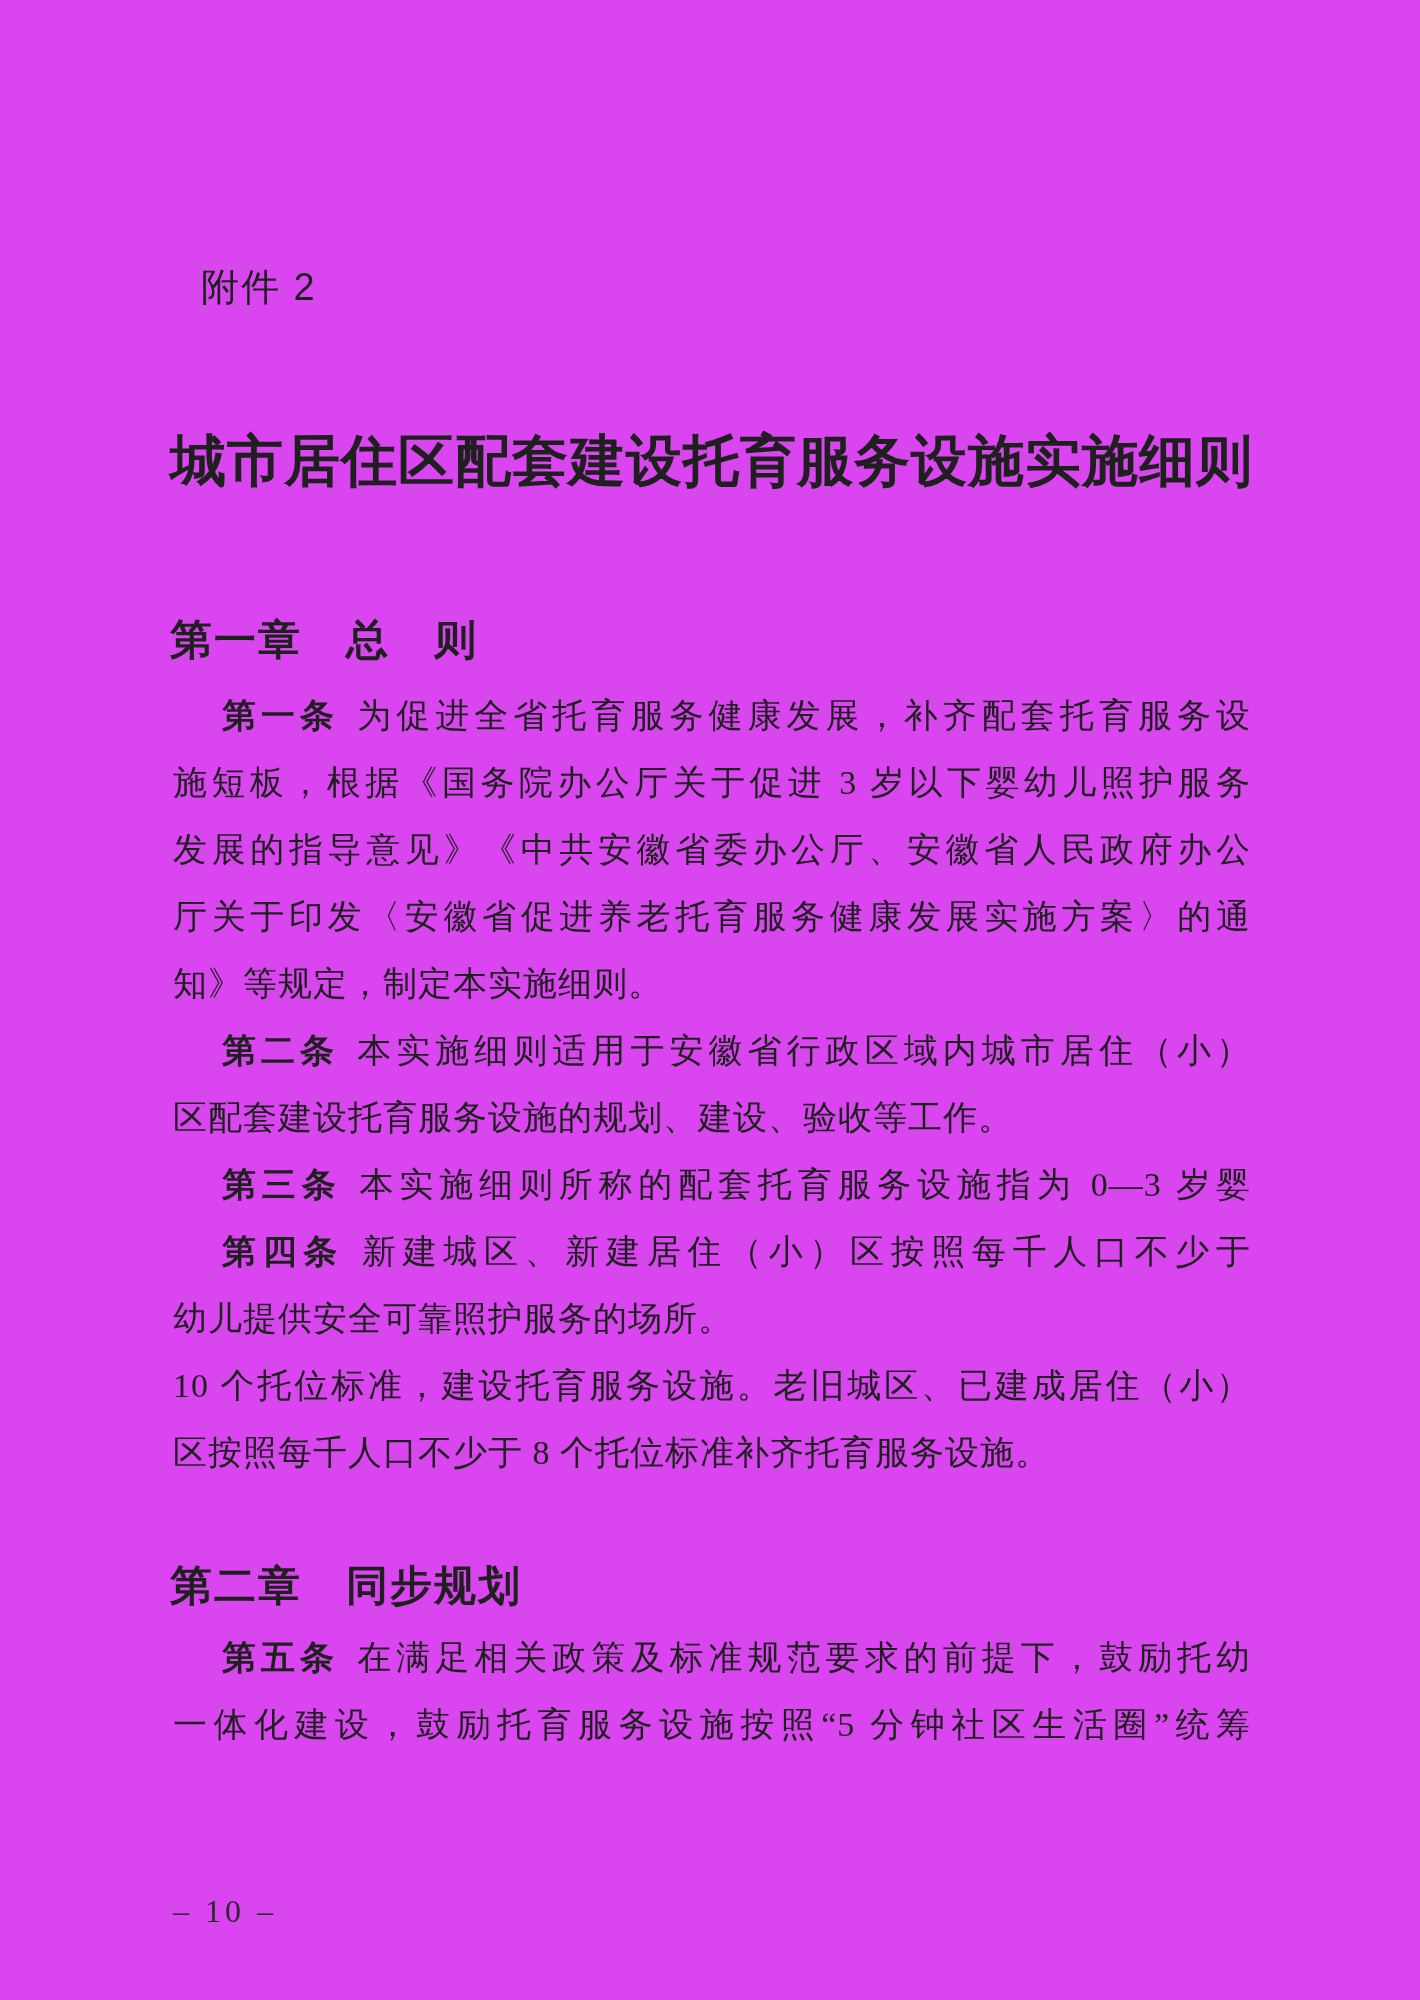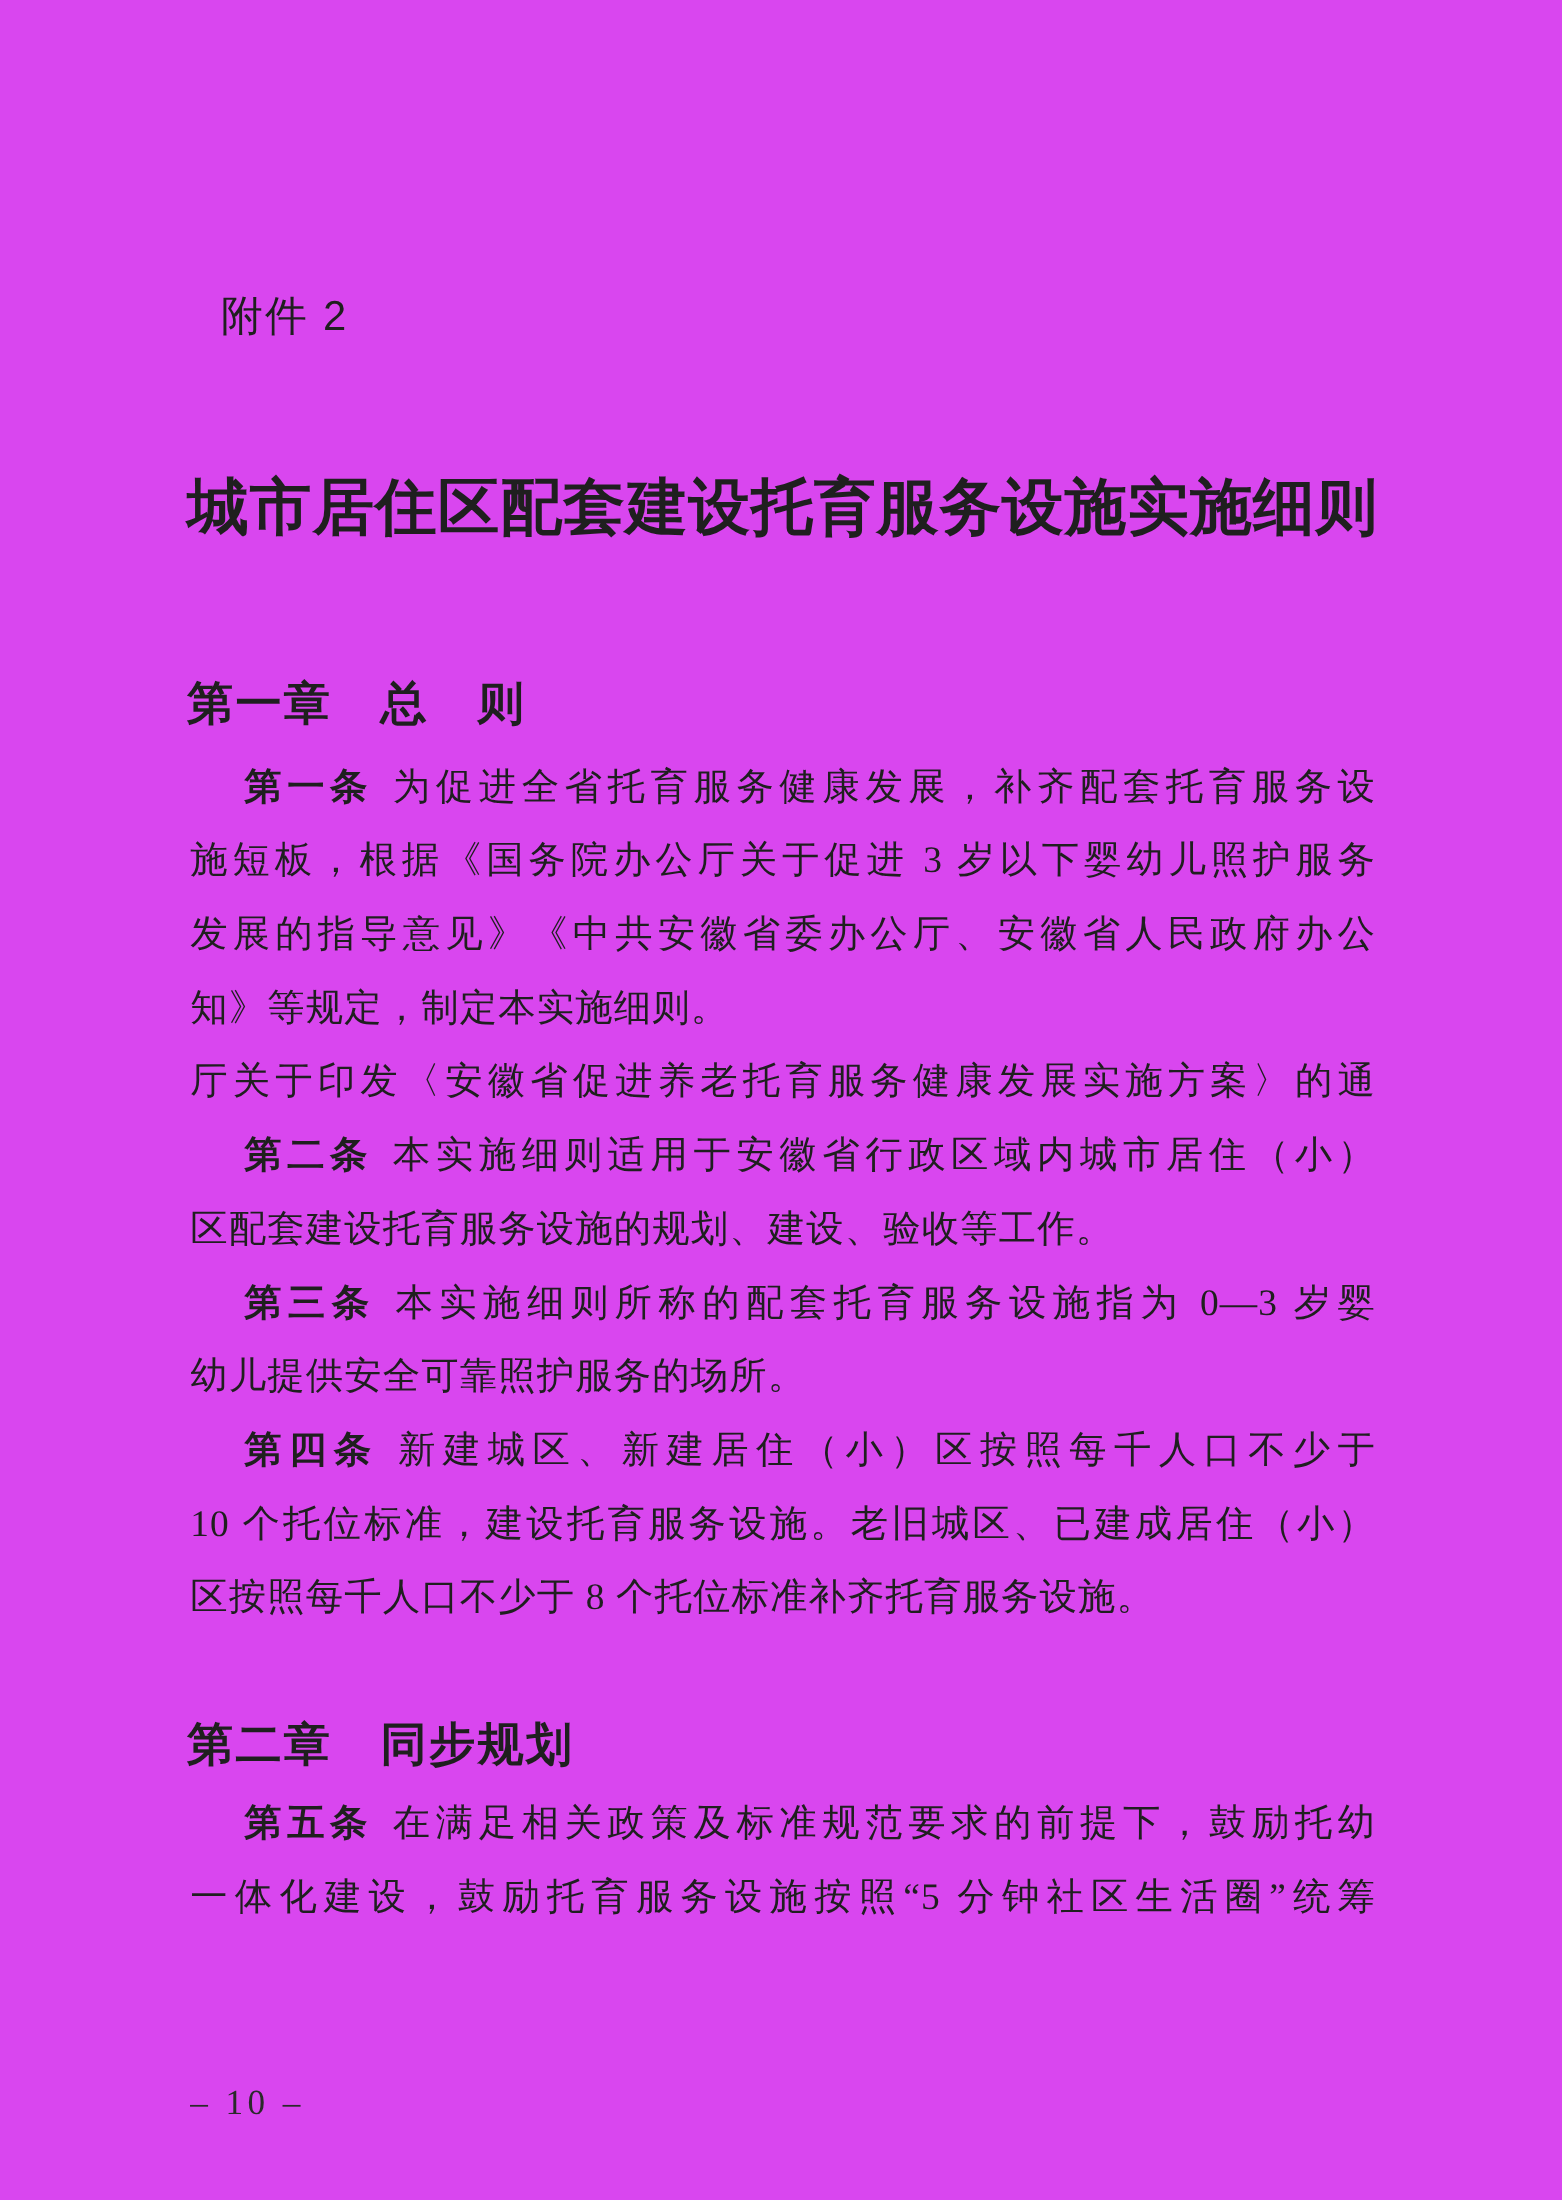--- a/index.html
+++ b/index.html
@@ -92,27 +92,27 @@
   <div class="attachment">附件 2</div>
 
   <h1 class="doc-title">城市居住区配套建设托育服务设施实施细则</h1>
 
   <div class="chapter ch1">第一章　总　则</div>
 
   <div class="body-block block1" id="block1">
       <div class="line first"><span class="term">第一条</span>为促进全省托育服务健康发展，补齐配套托育服务设</div>
       <div class="line">施短板，根据《国务院办公厅关于促进 3 岁以下婴幼儿照护服务</div>
       <div class="line">发展的指导意见》《中共安徽省委办公厅、安徽省人民政府办公</div>
+      <div class="line">厅关于印发〈安徽省促进养老托育服务健康发展实施方案〉的通</div>
       <div class="line final">知》等规定，制定本实施细则。</div>
-      <div class="line">厅关于印发〈安徽省促进养老托育服务健康发展实施方案〉的通</div>
       <div class="line first"><span class="term">第二条</span>本实施细则适用于安徽省行政区域内城市居住（小）</div>
       <div class="line final">区配套建设托育服务设施的规划、建设、验收等工作。</div>
       <div class="line first"><span class="term">第三条</span>本实施细则所称的配套托育服务设施指为 0—3 岁婴</div>
+      <div class="line first"><span class="term">第四条</span>新建城区、新建居住（小）区按照每千人口不少于</div>
       <div class="line final">幼儿提供安全可靠照护服务的场所。</div>
-      <div class="line first"><span class="term">第四条</span>新建城区、新建居住（小）区按照每千人口不少于</div>
       <div class="line">10 个托位标准，建设托育服务设施。老旧城区、已建成居住（小）</div>
       <div class="line final">区按照每千人口不少于 8 个托位标准补齐托育服务设施。</div>
     </div>
 
   <div class="chapter ch2">第二章　同步规划</div>
 
   <div class="body-block block2" id="block2">
       <div class="line first"><span class="term">第五条</span>在满足相关政策及标准规范要求的前提下，鼓励托幼</div>
       <div class="line">一体化建设，鼓励托育服务设施按照“5 分钟社区生活圈”统筹</div>
     </div>

